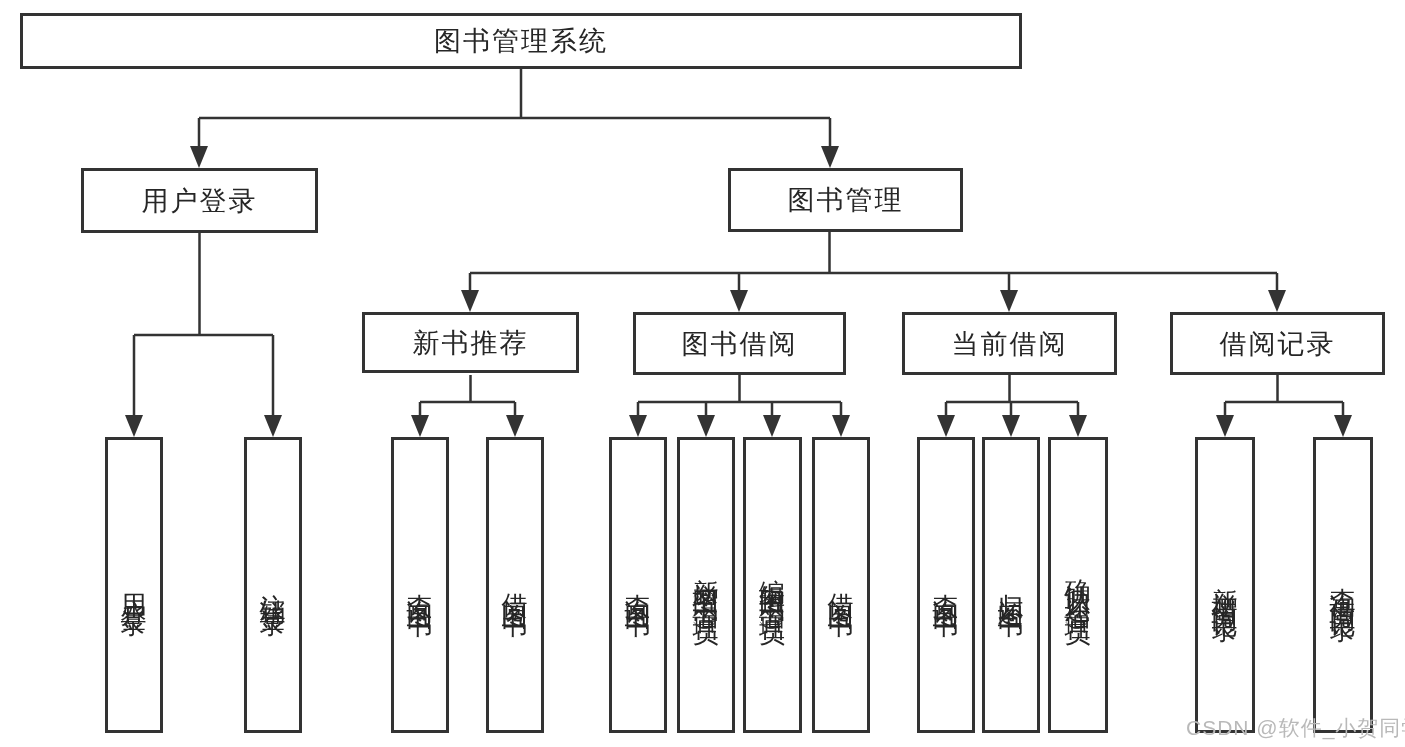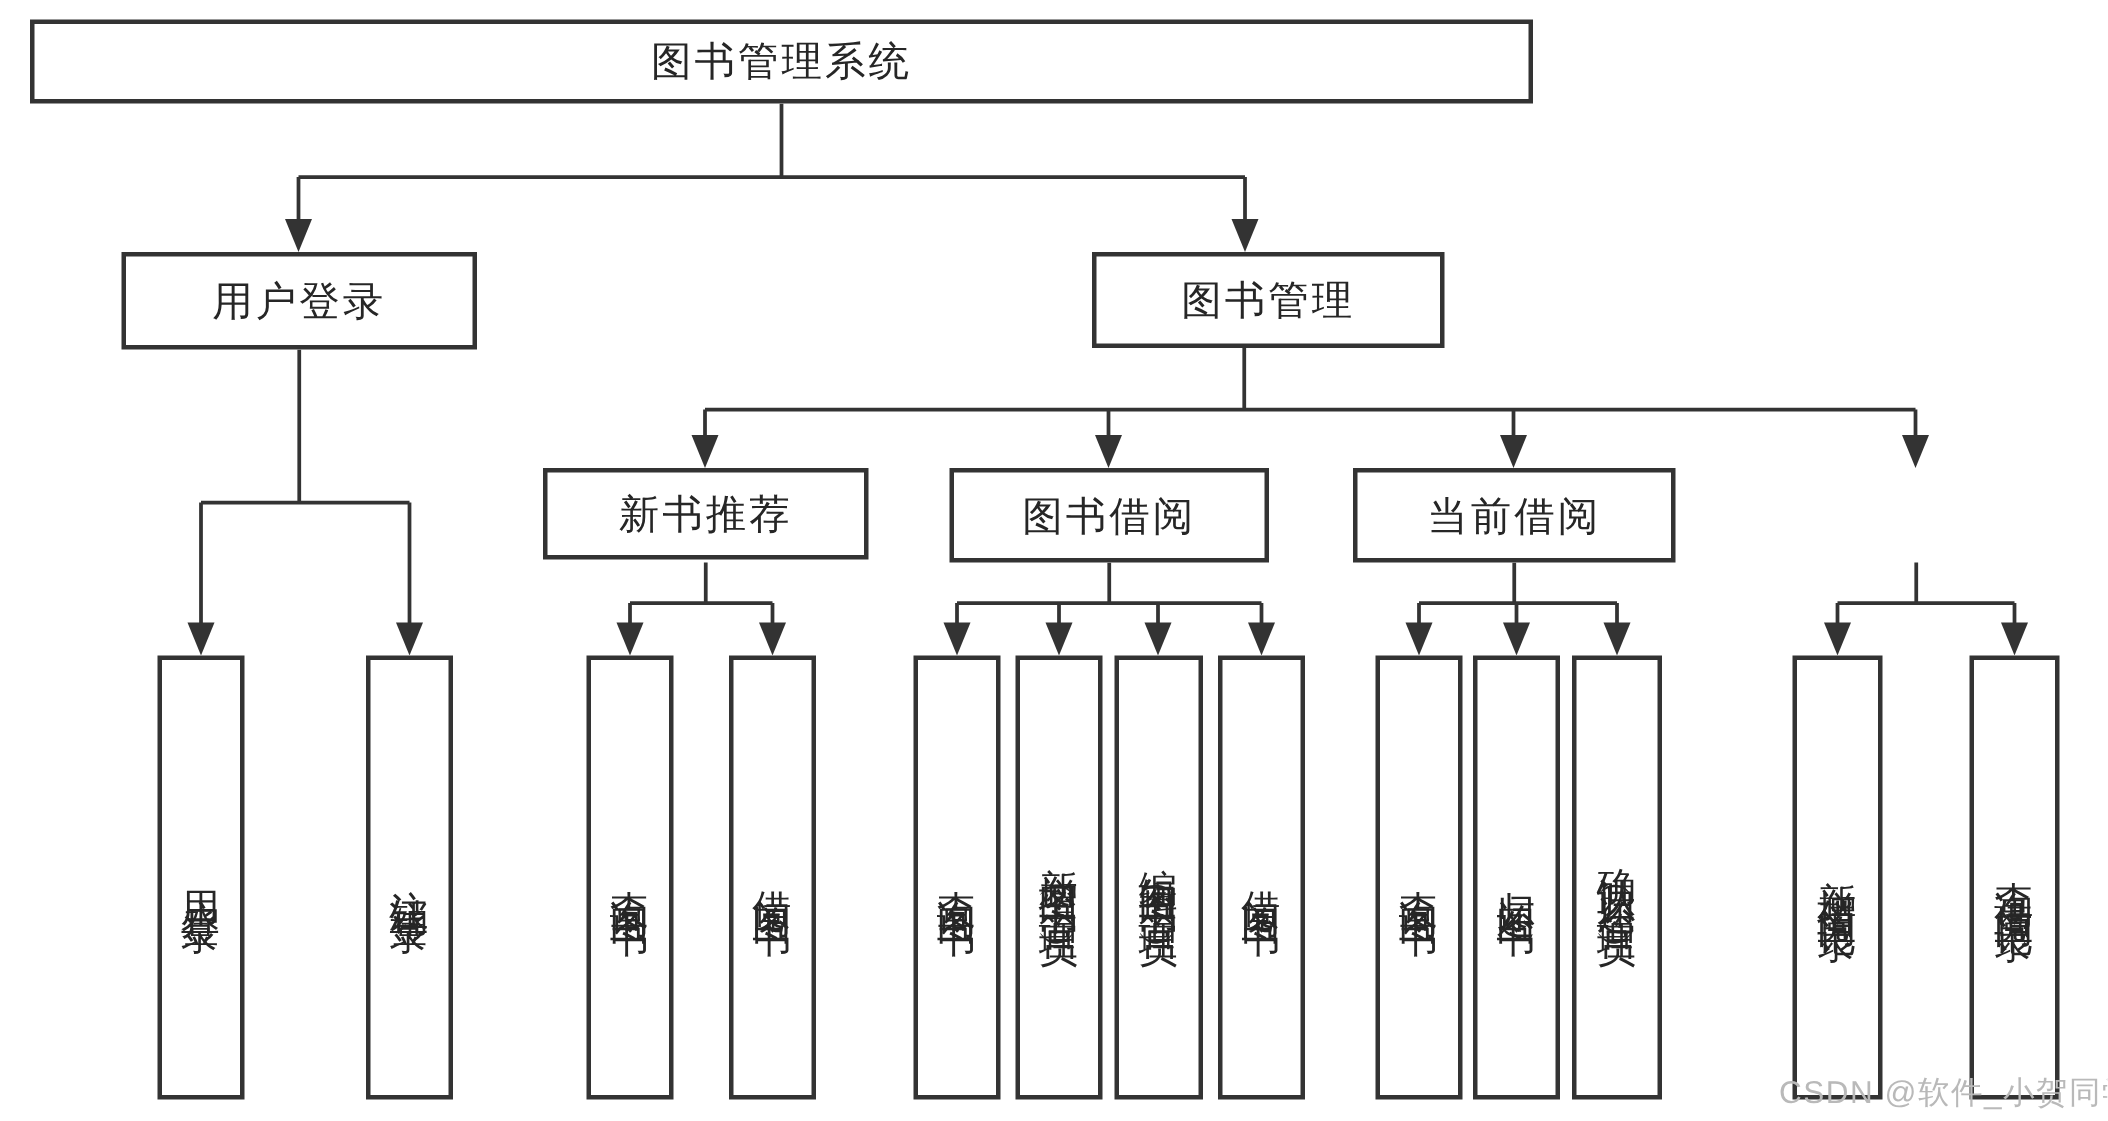--- a/index.html
+++ b/index.html
@@ -84,20 +84,23 @@
 
   <div class="node hbox" style="left:362px;top:312px;width:217px;height:61px;">
     <span>新书推荐</span>
   </div>
   <div class="node hbox" style="left:902px;top:312px;width:215px;height:63px;">
     <span>当前借阅</span>
   </div>
   <div class="node hbox" style="left:633px;top:312px;width:213px;height:63px;">
     <span>图书借阅</span>
   </div>
+  <div class="node hbox" style="left:1170px;top:312px;width:215px;height:63px;">
+    <span>借阅记录</span>
+  </div>
 
   <div class="node vbox" style="left:105px;top:437px;width:58px;height:296px;">
     <span class="vtext">用户登录</span>
   </div>
   <div class="node vbox" style="left:244px;top:437px;width:58px;height:296px;">
     <span class="vtext">注销登录</span>
   </div>
   <div class="node vbox" style="left:391px;top:437px;width:58px;height:296px;">
     <span class="vtext">查询图书</span>
   </div>

